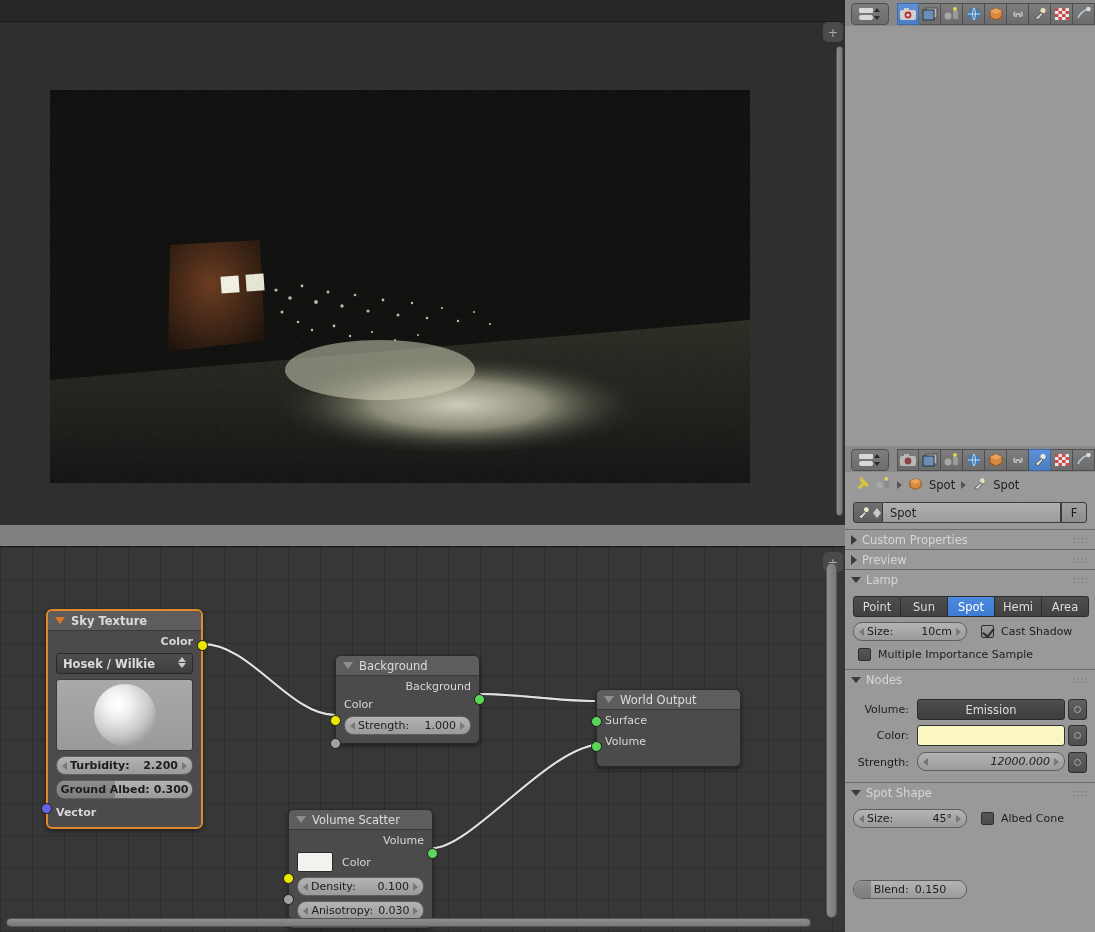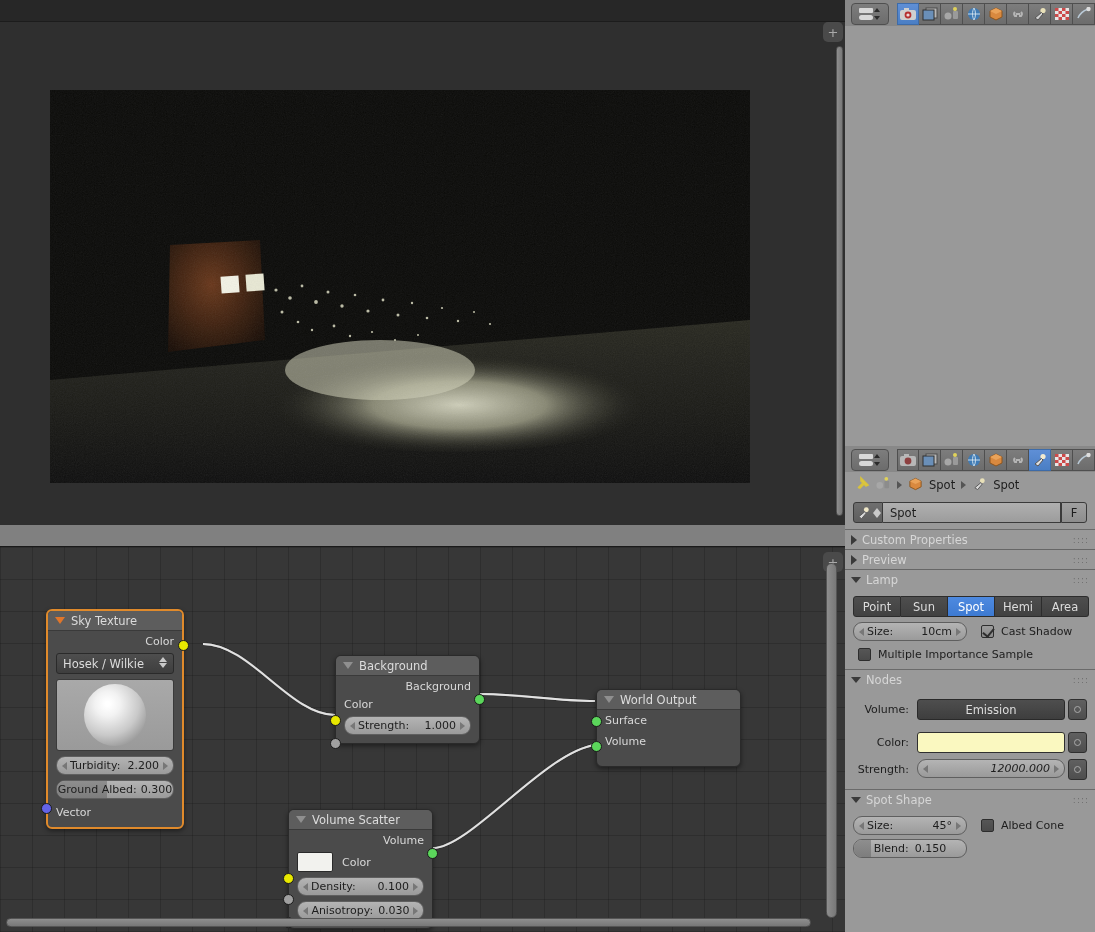--- a/index.html
+++ b/index.html
@@ -250,21 +250,21 @@
         <path d="M480,147 C520,147 555,154 595,154"></path>
         <path d="M433,301 C470,301 545,205 595,198"></path>
       </g>
       <g fill="none" stroke="#e2e2e2" stroke-width="1.8">
         <path d="M203,97 C250,97 290,168 335,168"></path>
         <path d="M480,147 C520,147 555,154 595,154"></path>
         <path d="M433,301 C470,301 545,205 595,198"></path>
       </g>
     </svg>
 
-    <div class="node active" style="left:46px; top:62px; width:138px;">
+    <div class="node active" style="left:46px; top:62px; width:157px;font-weight:bold;">
       <div class="nhdr">
         <span class="ctri orange"></span>
         <span>Sky Texture</span>
       </div>
       <div class="nbody">
         <div class="outlbl">Color</div>
         <div class="drop">
           <span>Hosek / Wilkie</span>
           <span class="updown">
                 <i class="u"></i>
@@ -627,21 +627,21 @@
     <div class="nrow" style="margin-top:9px">
       <span class="lab">Volume:</span>
       <span class="valwide">
         <span class="drop" style="flex:1;justify-content:center;">
           <span>Emission</span>
         </span>
         <span class="dotbtn"></span>
       </span>
     </div>
 
-    <div class="nrow" style="margin-top:12px">
+    <div class="nrow" style="margin-top:5px">
       <span class="lab">Color:</span>
       <span class="valwide">
         <span style="flex:1;height:21px;border:1px solid #2f2f2f;border-radius:3px;background:#faf8c0;"></span>
         <span class="dotbtn"></span>
       </span>
     </div>
 
     <div class="nrow" style="margin-top:6px">
       <span class="lab">Strength:</span>
       <span class="valwide">
@@ -668,21 +668,21 @@
             <span class="nf-name">Size:</span>
         <span class="nf-val">45°</span>
             <i class="nf-r"></i>
       </div>
       <div class="cbrow">
         <span class="chk"></span>
         <span>Albed Cone</span>
       </div>
     </div>
 
-    <div style="padding:4px 8px 0 8px;">
+    <div style="padding:4px 8px 0 8px;margin-top:48px;">
       <div class="slider" style="width:114px;">
         <span class="fill" style="width:15%"></span>
         <span class="txt">Blend:</span>
         <span class="txt" style="margin-left:6px">0.150</span>
       </div>
     </div>
   </div>
 </div>
 
 </div>

